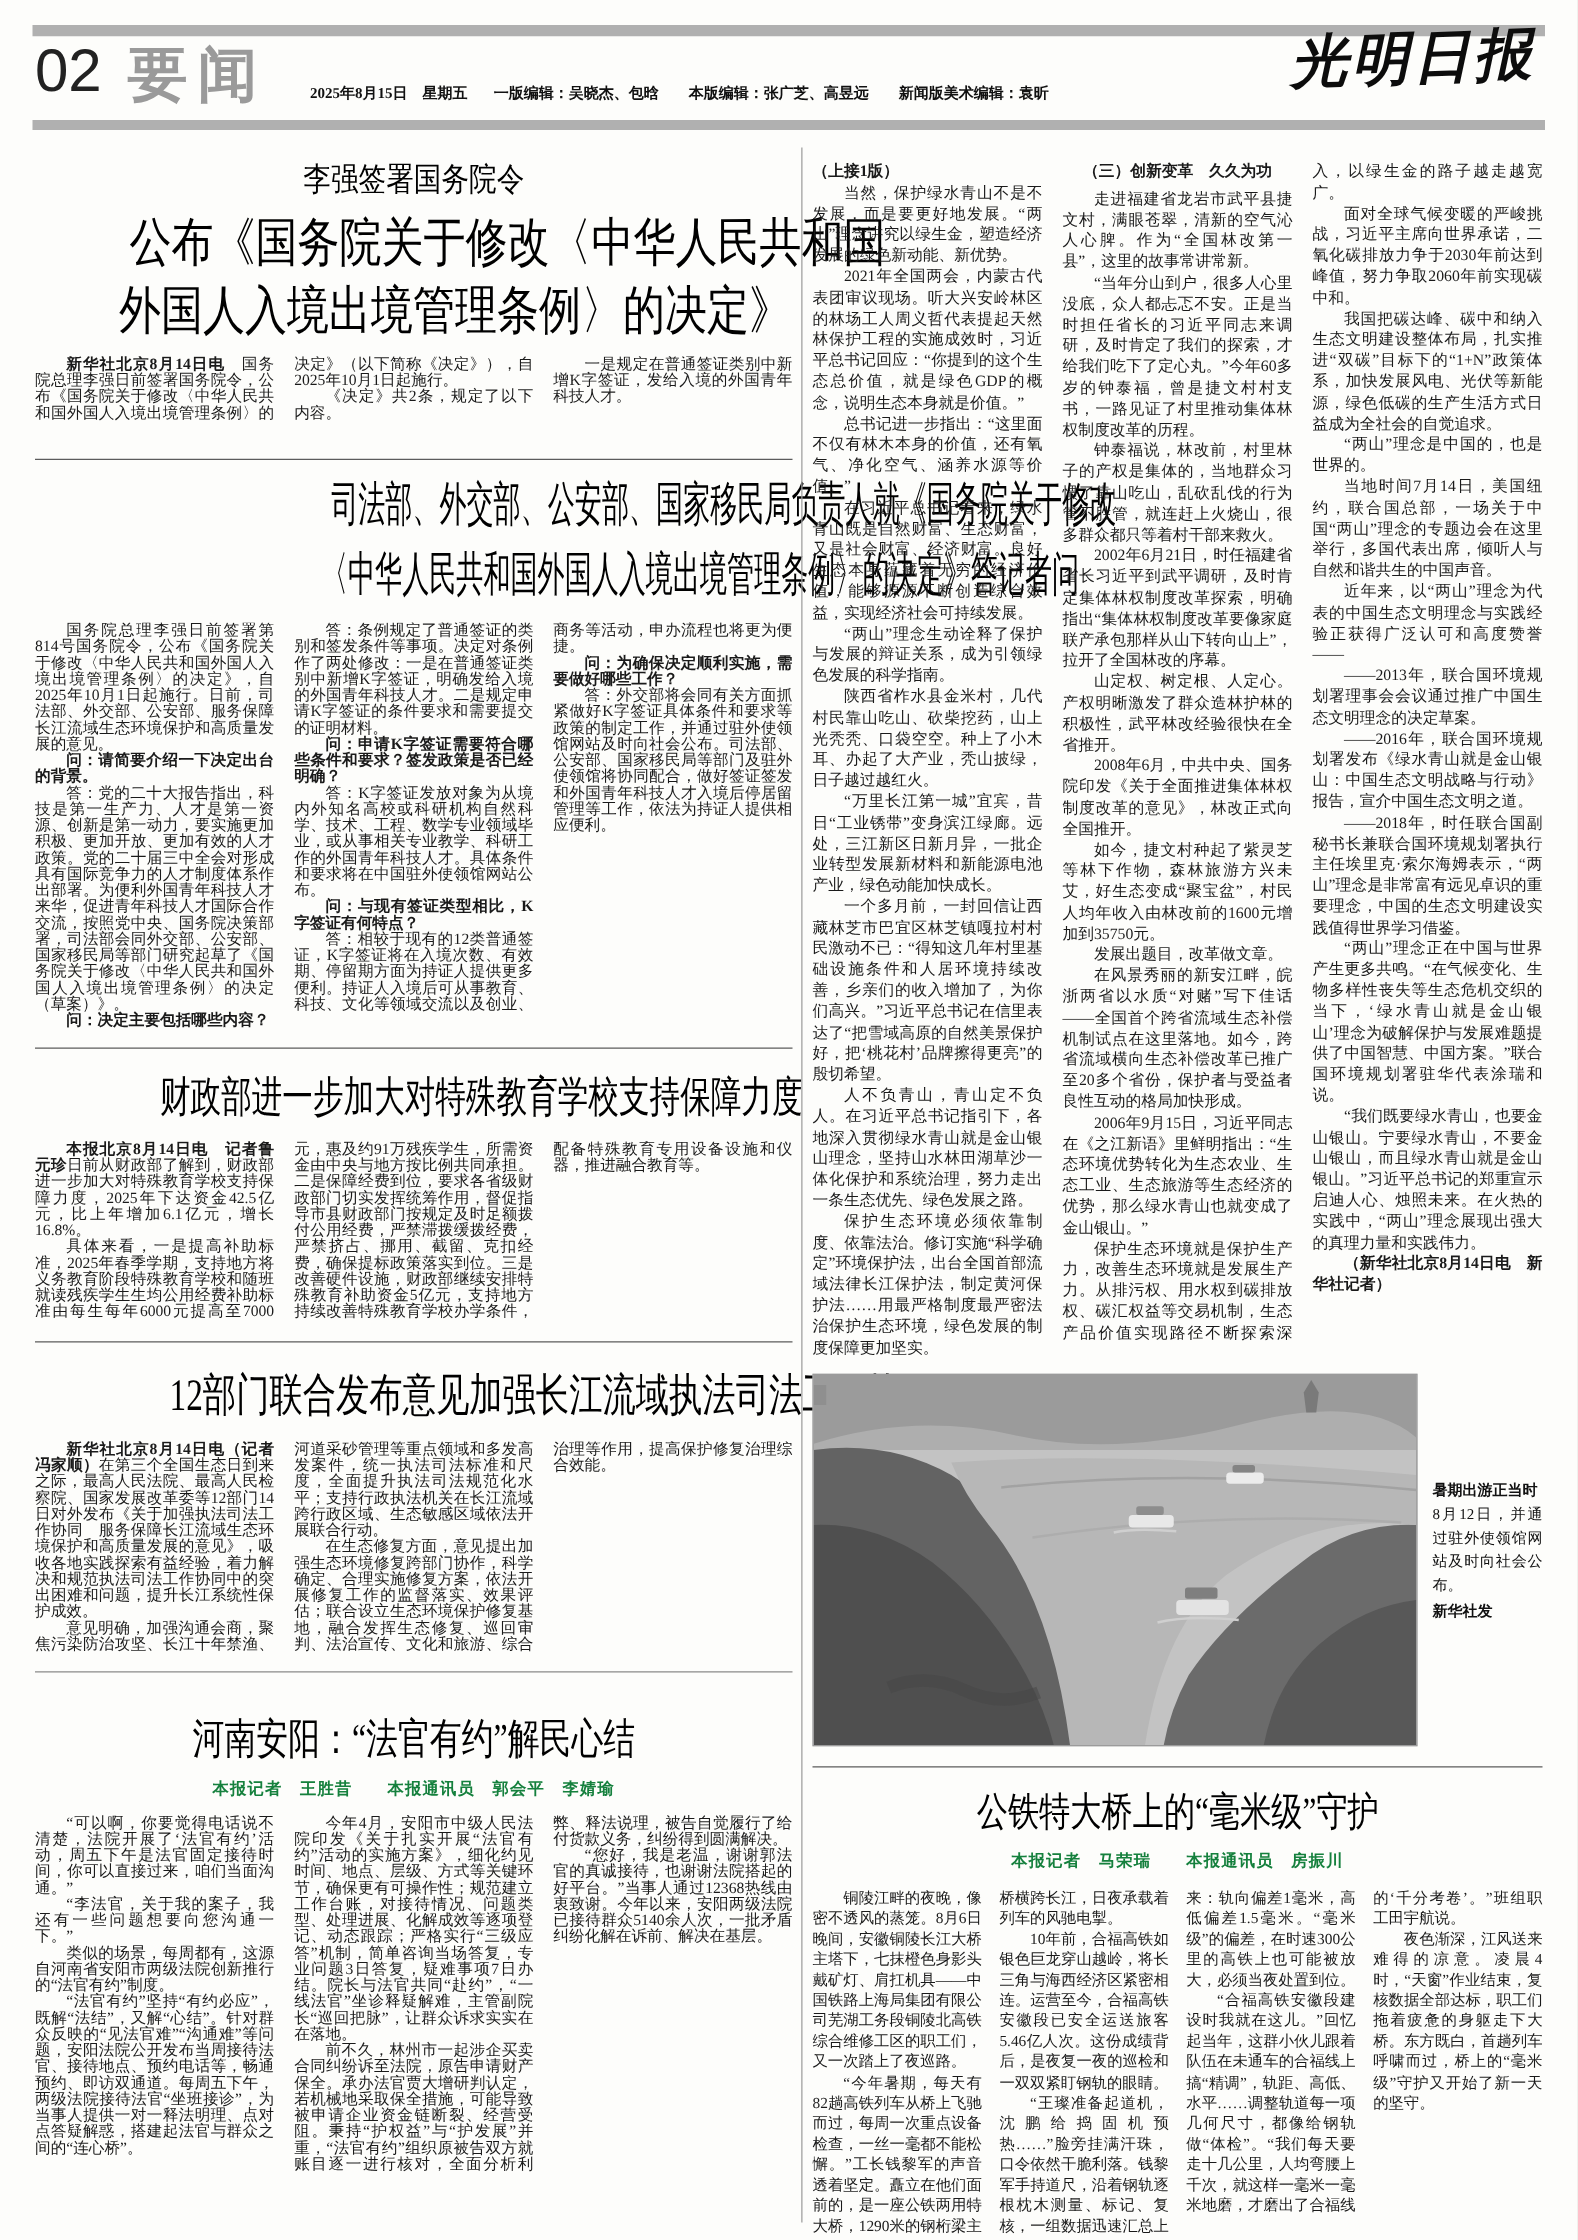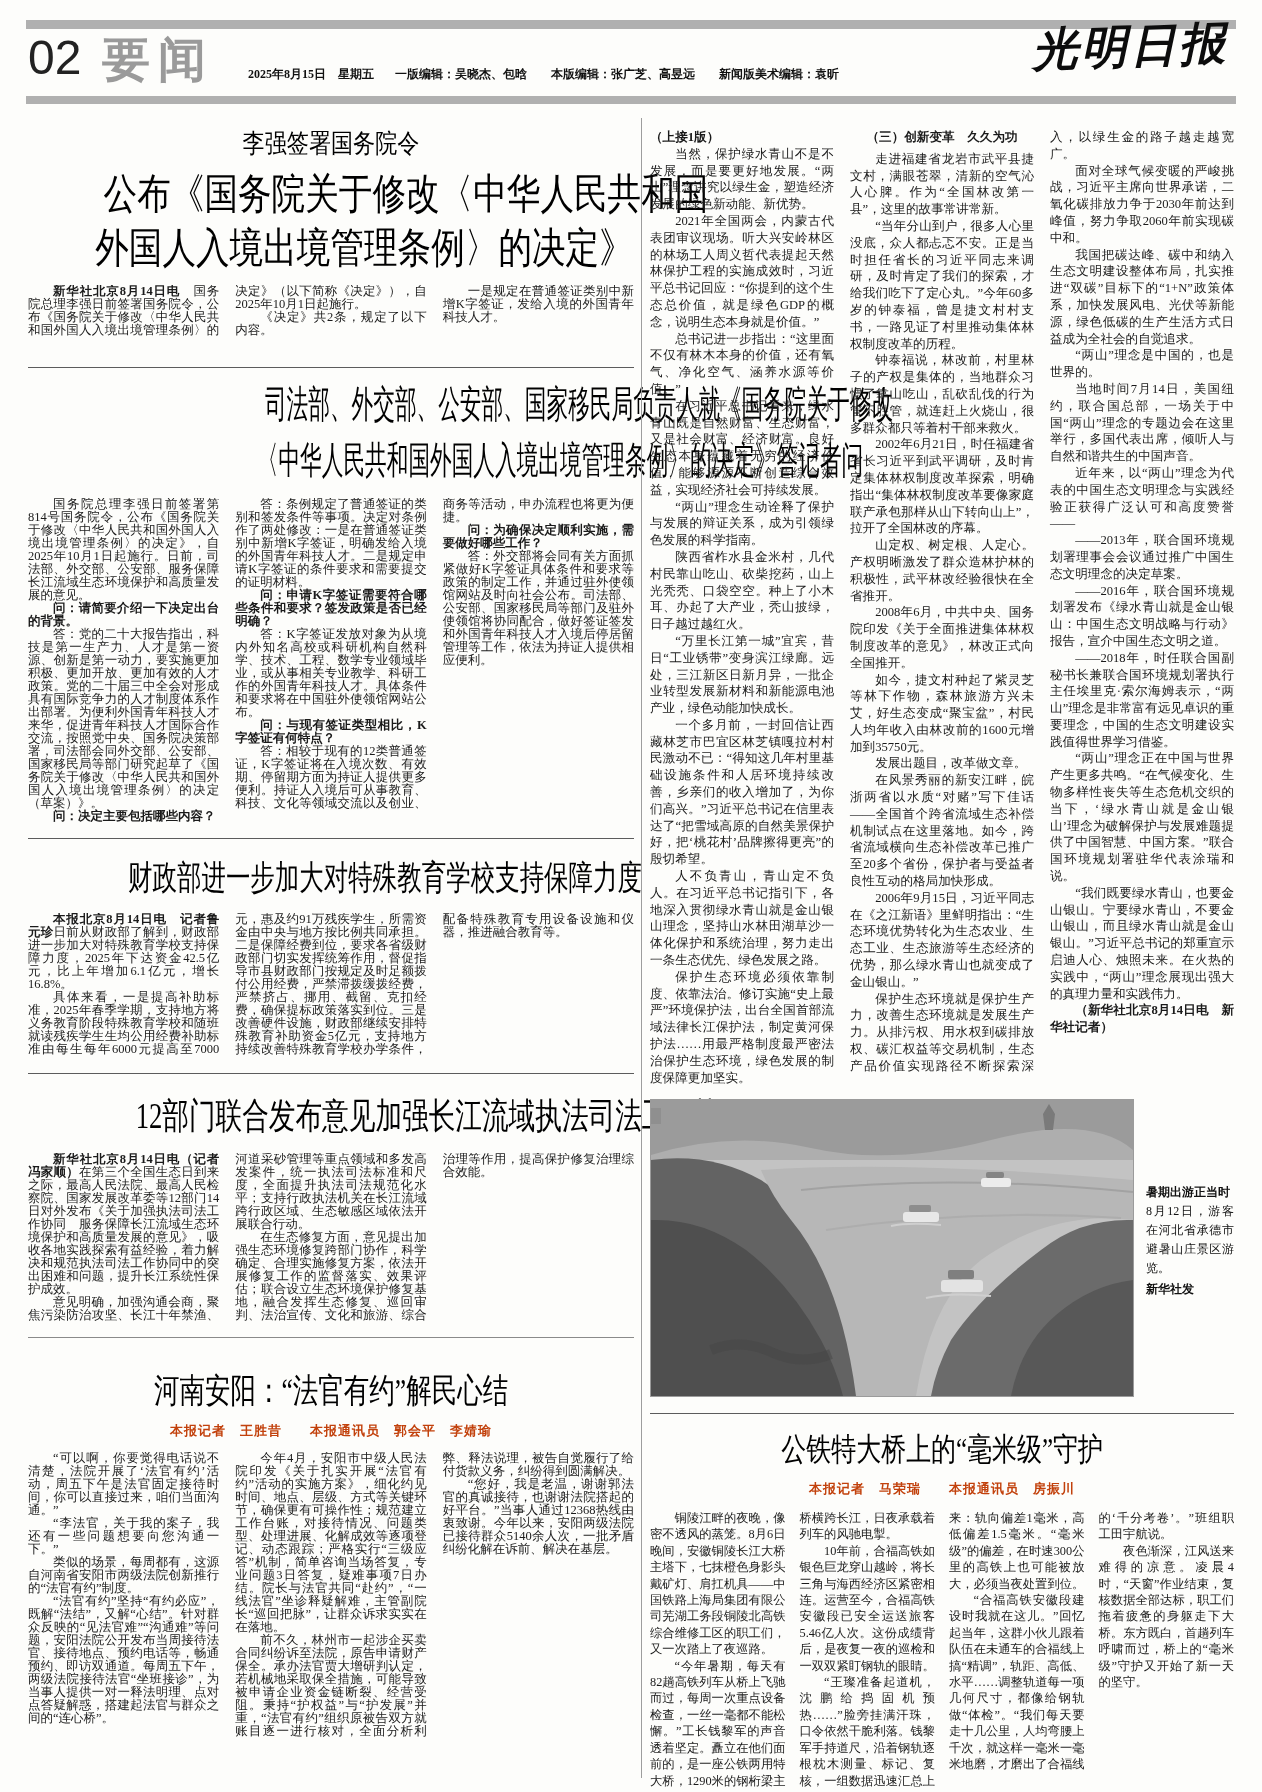--- a/index.html
+++ b/index.html
@@ -35,21 +35,21 @@
   .qatitle{font-size:38px;line-height:52px;margin-top:4px;}
   .qatitle .cond{transform:scaleX(.57);}
   .midtitle{font-size:34px;margin:16px 0 12px;}
   .midtitle .cond{transform:scaleX(.72);}
   .yztitle{font-size:36px;margin:18px 0 12px;}
   .yztitle .cond{transform:scaleX(.74);}
   .aytitle{font-size:34px;margin:30px 0 6px;}
   .aytitle .cond{transform:scaleX(.75);}
   .brtitle{font-size:32px;margin:14px 0 4px;}
   .brtitle .cond{transform:scaleX(.78);}
-  .byline{text-align:center;font-size:13px;font-weight:600;letter-spacing:1px;margin:8px 0 12px;color:#c2410c;}
+  .byline{text-align:center;font-size:13px;font-weight:600;letter-spacing:1px;margin:8px 0 12px;color:#15803d;}
   
   .body-cols{columns:3;column-gap:16px;column-fill:auto;overflow:hidden;
              font-size:12.5px;line-height:13px;text-align:justify;color:#1a1a1a;}
   .body-cols4{columns:4;column-gap:14px;column-fill:auto;overflow:hidden;
              font-size:12.3px;line-height:16.4px;text-align:justify;color:#1a1a1a;}
   .body-cols p,.body-cols4 p{margin:0;text-indent:2em;}
   .h72{height:72px;margin-top:10px;}
   .h330{height:330px;}
   .h150{height:150px;}
   .h176{height:176px;}
@@ -186,21 +186,21 @@
           <p class="noindent">（上接1版）</p>
           <p>当然，保护绿水青山不是不发展，而是要更好地发展。“两山”理念讲究以绿生金，塑造经济发展的绿色新动能、新优势。</p>
           <p>2021年全国两会，内蒙古代表团审议现场。听大兴安岭林区的林场工人周义哲代表提起天然林保护工程的实施成效时，习近平总书记回应：“你提到的这个生态总价值，就是绿色GDP的概念，说明生态本身就是价值。”</p>
           <p>总书记进一步指出：“这里面不仅有林木本身的价值，还有氧气、净化空气、涵养水源等价值。”</p>
           <p>在习近平总书记看来，绿水青山既是自然财富、生态财富，又是社会财富、经济财富。良好生态本身蕴藏着无穷的经济价值，能够源源不断创造综合效益，实现经济社会可持续发展。</p>
           <p>“两山”理念生动诠释了保护与发展的辩证关系，成为引领绿色发展的科学指南。</p>
           <p>陕西省柞水县金米村，几代村民靠山吃山、砍柴挖药，山上光秃秃、口袋空空。种上了小木耳、办起了大产业，秃山披绿，日子越过越红火。</p>
           <p>“万里长江第一城”宜宾，昔日“工业锈带”变身滨江绿廊。远处，三江新区日新月异，一批企业转型发展新材料和新能源电池产业，绿色动能加快成长。</p>
           <p>一个多月前，一封回信让西藏林芝市巴宜区林芝镇嘎拉村村民激动不已：“得知这几年村里基础设施条件和人居环境持续改善，乡亲们的收入增加了，为你们高兴。”习近平总书记在信里表达了“把雪域高原的自然美景保护好，把‘桃花村’品牌擦得更亮”的殷切希望。</p>
           <p>人不负青山，青山定不负人。在习近平总书记指引下，各地深入贯彻绿水青山就是金山银山理念，坚持山水林田湖草沙一体化保护和系统治理，努力走出一条生态优先、绿色发展之路。</p>
-          <p>保护生态环境必须依靠制度、依靠法治。修订实施“史上最严”环境保护法，出台全国首部流域法律长江保护法，制定黄河保护法……用最严格制度最严密法治保护生态环境，绿色发展的制度保障更加坚实。</p>
+          <p>保护生态环境必须依靠制度、依靠法治。修订实施“科学确定”环境保护法，出台全国首部流域法律长江保护法，制定黄河保护法……用最严格制度最严密法治保护生态环境，绿色发展的制度保障更加坚实。</p>
           <p class="sec-head">（三）创新变革　久久为功</p>
           <p>走进福建省龙岩市武平县捷文村，满眼苍翠，清新的空气沁人心脾。作为“全国林改第一县”，这里的故事常讲常新。</p>
           <p>“当年分山到户，很多人心里没底，众人都忐忑不安。正是当时担任省长的习近平同志来调研，及时肯定了我们的探索，才给我们吃下了定心丸。”今年60多岁的钟泰福，曾是捷文村村支书，一路见证了村里推动集体林权制度改革的历程。</p>
           <p>钟泰福说，林改前，村里林子的产权是集体的，当地群众习惯了靠山吃山，乱砍乱伐的行为管不胜管，就连赶上火烧山，很多群众都只等着村干部来救火。</p>
           <p>2002年6月21日，时任福建省省长习近平到武平调研，及时肯定集体林权制度改革探索，明确指出“集体林权制度改革要像家庭联产承包那样从山下转向山上”，拉开了全国林改的序幕。</p>
           <p>山定权、树定根、人定心。产权明晰激发了群众造林护林的积极性，武平林改经验很快在全省推开。</p>
           <p>2008年6月，中共中央、国务院印发《关于全面推进集体林权制度改革的意见》，林改正式向全国推开。</p>
           <p>如今，捷文村种起了紫灵芝等林下作物，森林旅游方兴未艾，好生态变成“聚宝盆”，村民人均年收入由林改前的1600元增加到35750元。</p>
           <p>发展出题目，改革做文章。</p>
           <p>在风景秀丽的新安江畔，皖浙两省以水质“对赌”写下佳话——全国首个跨省流域生态补偿机制试点在这里落地。如今，跨省流域横向生态补偿改革已推广至20多个省份，保护者与受益者良性互动的格局加快形成。</p>
@@ -245,21 +245,21 @@
             </g>
             <g>
               <rect x="290" y="180" width="42" height="12" rx="3" fill="#e3e3e3"></rect>
               <rect x="297" y="170" width="26" height="9" rx="2" fill="#7f7f7f"></rect>
               <path d="M275,198 Q300,192 340,196" stroke="#cfcfcf" stroke-width="2" fill="none"></path>
             </g>
             <path d="M60,250 Q90,238 120,252 Q150,266 180,254" stroke="#454545" stroke-width="10" fill="none" opacity="0.5"></path>
           </svg>
         </div>
         <div class="photo-caption">
-          <p class="cap"><b>暑期出游正当时</b><span>　8月12日，游客在河北省承德市避暑山庄景区游览。</span></p>
+          <p class="cap"><b>暑期出游正当时</b><span>　8月12日，并通过驻外使领馆网站及时向社会公布。</span></p>
           <p class="credit">新华社发</p>
         </div>
       </div>
 
       <hr class="art-rule" style="margin-top:14px;">
 
       <div>
         <div class="hl serif-hl brtitle">
           <span class="cond">公铁特大桥上的“毫米级”守护</span>
         </div>

